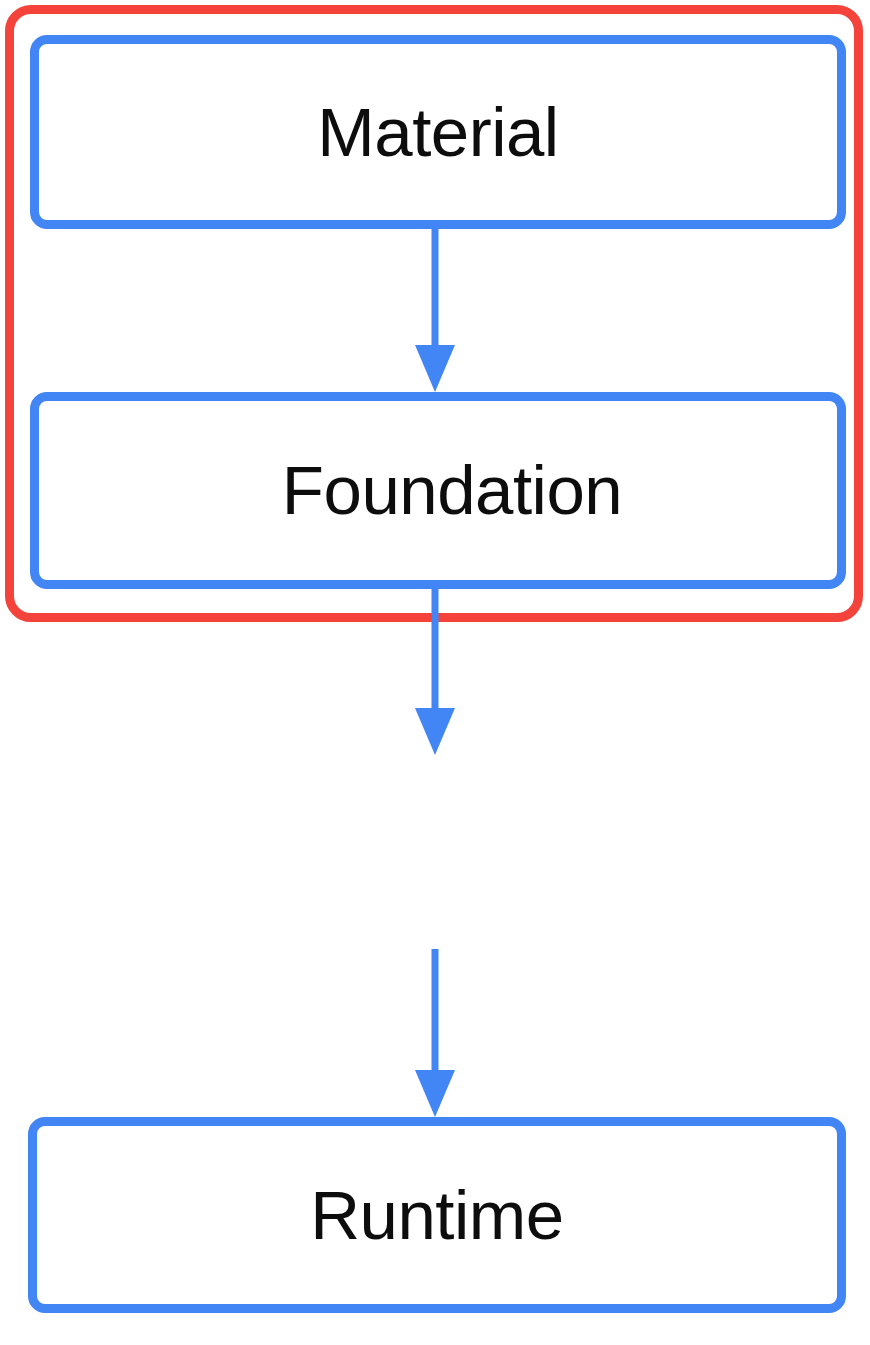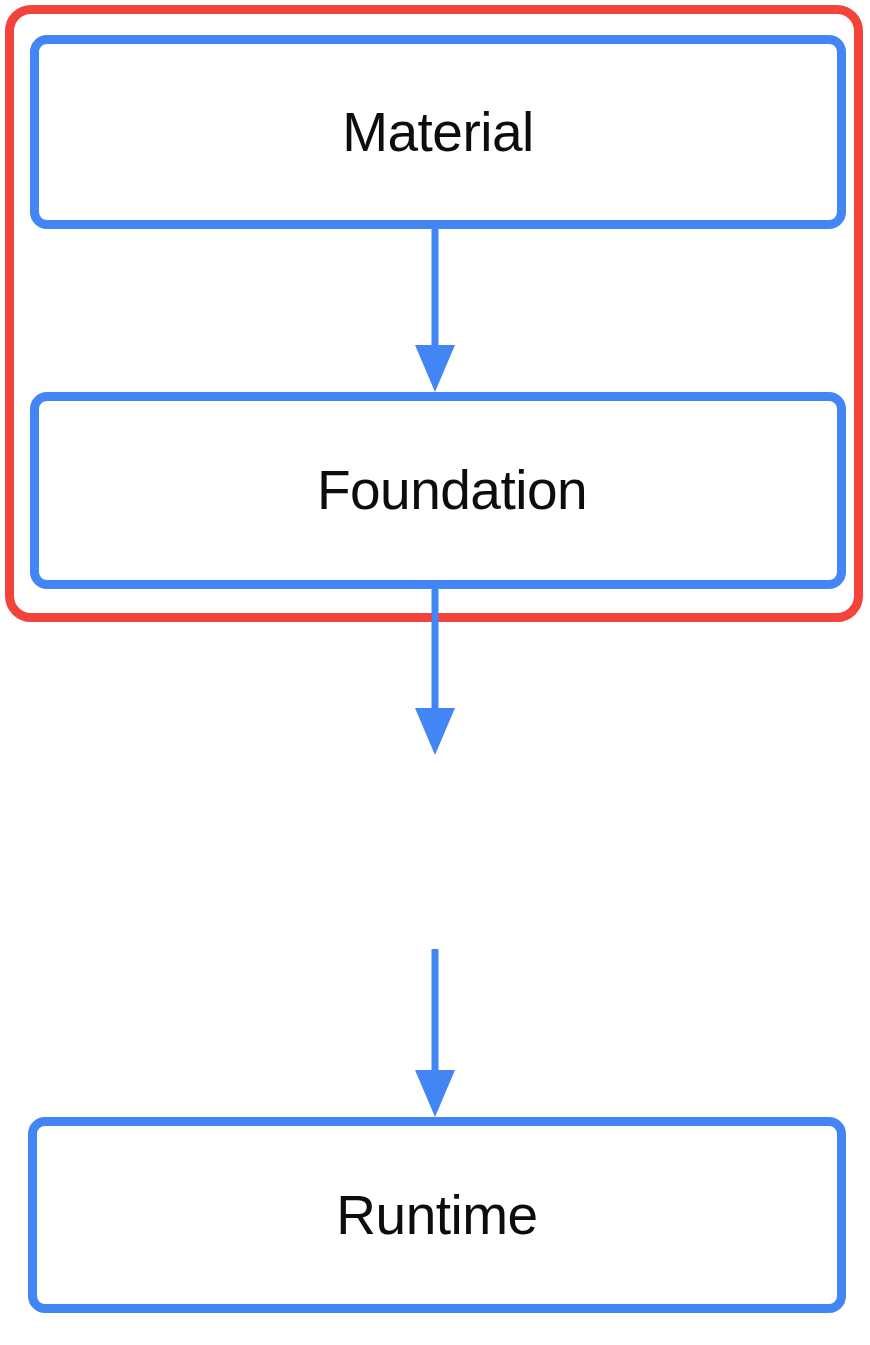--- a/index.html
+++ b/index.html
@@ -39,21 +39,21 @@
     border-radius: 17px;
     background: #ffffff;
     display: flex;
     align-items: center;
     justify-content: center;
     z-index: 3;
   }
   .node-label {
     color: #0d0d0d;
     font-family: "Liberation Sans", sans-serif;
-    font-size: 55px;
+    font-size: 69px;
     font-weight: 400;
     line-height: 1;
     letter-spacing: -0.5px;
     white-space: nowrap;
     user-select: none;
   }
   #node-material   { left: 30px; top: 35px;   width: 816px; height: 194px; }
   #node-foundation { left: 30px; top: 392px;  width: 816px; height: 197px; padding-left: 28px; }
   #node-ui         { left: 28px; top: 755px;  width: 818px; height: 194px; }
   #node-runtime    { left: 28px; top: 1117px; width: 818px; height: 196px; }

